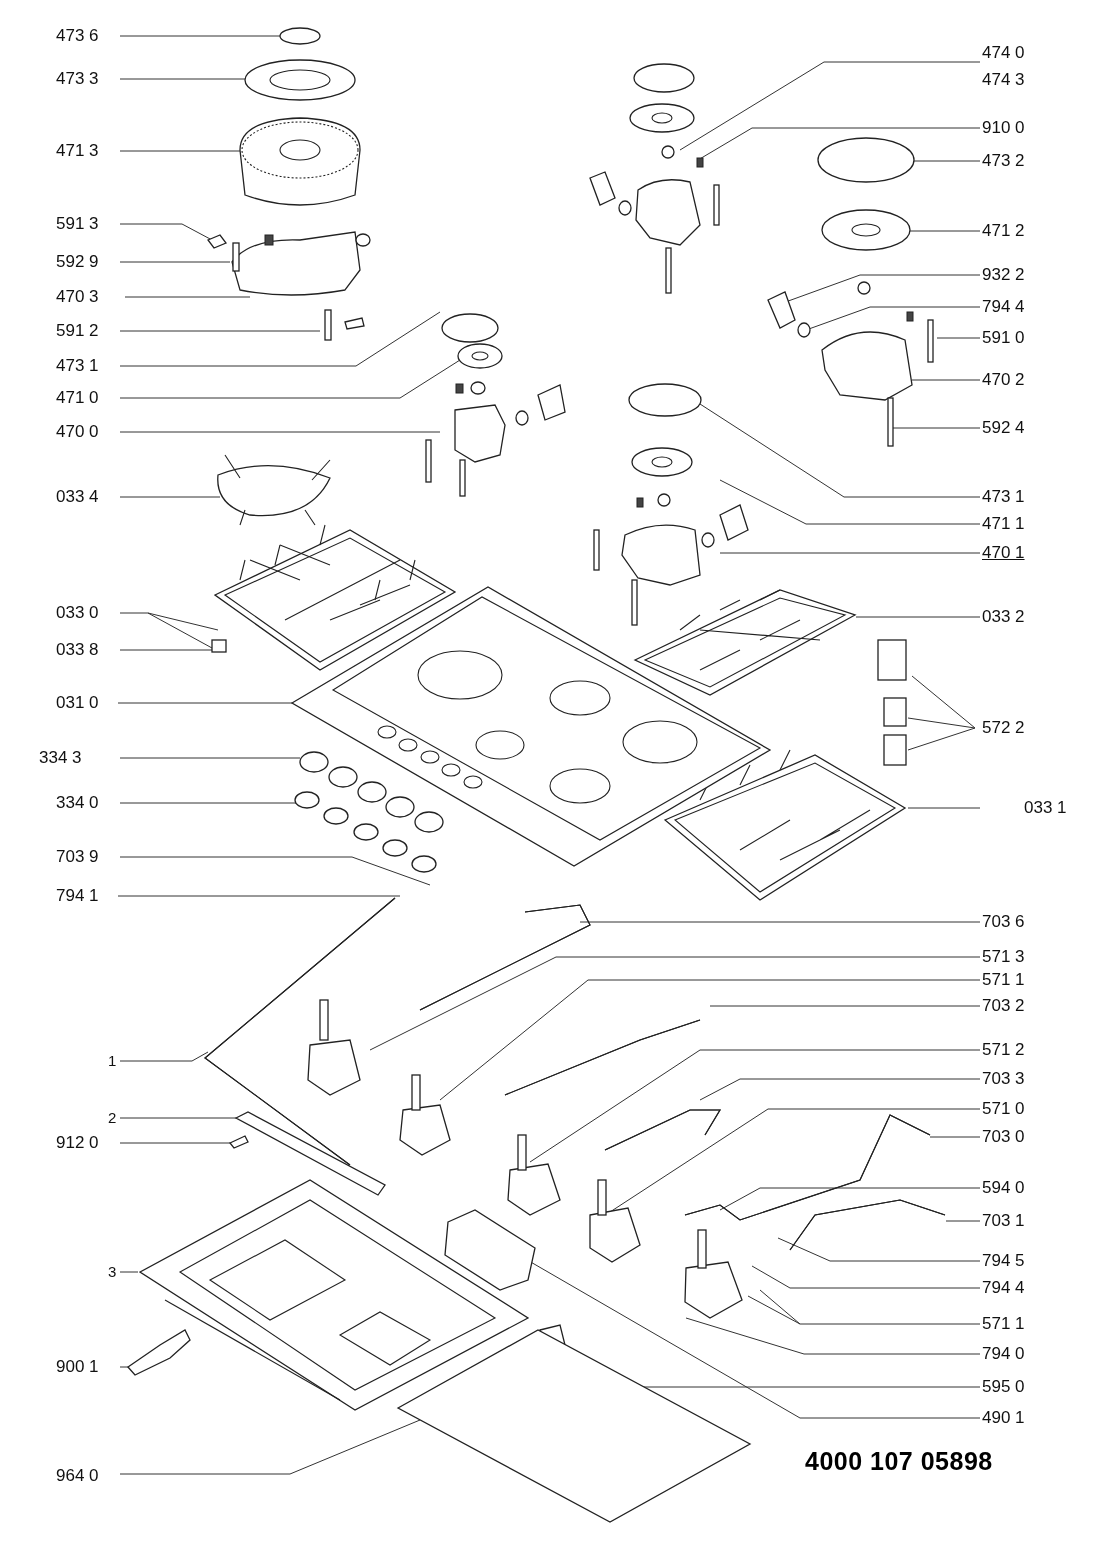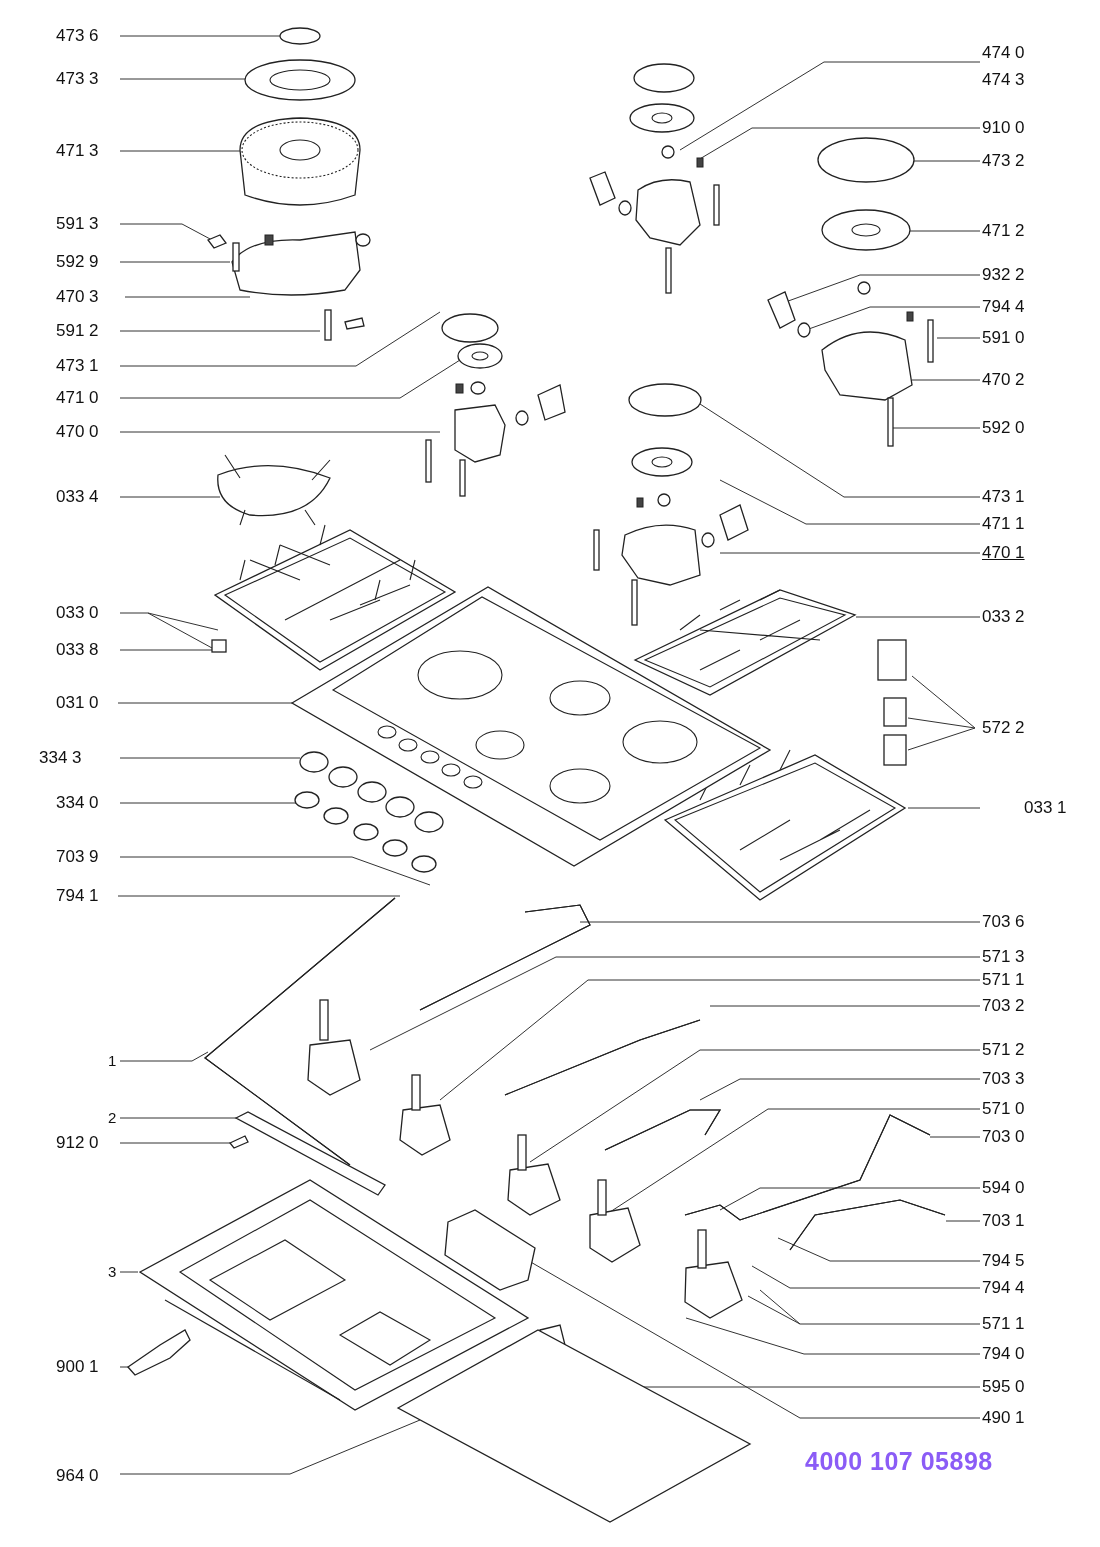--- a/index.html
+++ b/index.html
@@ -1,19 +1,19 @@
 <!DOCTYPE html>
 <html><head>
 <meta charset="utf-8">
 <style>
   html,body{margin:0;padding:0;background:#ffffff;}
   body{width:1100px;height:1547px;position:relative;overflow:hidden;font-family:"Liberation Sans",sans-serif;color:#111;}
   #diagram{position:absolute;left:0;top:0;width:1100px;height:1198px;}
   .lbl{position:absolute;font-size:17px;line-height:18px;white-space:nowrap;color:#111;}
-  .docnum{position:absolute;left:805px;top:1447px;font-size:25px;font-weight:bold;letter-spacing:0.5px;color:#8b5cf6;}
+  .docnum{position:absolute;left:805px;top:1447px;font-size:25px;font-weight:bold;letter-spacing:0.5px;color:#000000;}
   svg .ln{stroke:#333;stroke-width:1;fill:none;}
   svg .pt{stroke:#222;stroke-width:1.3;fill:#fff;}
   svg .pt2{stroke:#222;stroke-width:1.1;fill:none;}
   svg .dk{fill:#444;stroke:#222;stroke-width:1;}
 </style>
 </head>
 <body>
 
 <div id="diagram">
   <svg width="1100" height="1547" viewBox="0 0 1100 1547" style="position:absolute;left:0;top:0;">
@@ -283,21 +283,21 @@
 
   <div class="lbl" style="left:982px;top:44px;">474 0</div>
   <div class="lbl" style="left:982px;top:62px;margin-top:9px;">474 3</div>
   <div class="lbl" style="left:982px;top:119px;">910 0</div>
   <div class="lbl" style="left:982px;top:152px;">473 2</div>
   <div class="lbl" style="left:982px;top:222px;">471 2</div>
   <div class="lbl" style="left:982px;top:266px;">932 2</div>
   <div class="lbl" style="left:982px;top:298px;">794 4</div>
   <div class="lbl" style="left:982px;top:329px;">591 0</div>
   <div class="lbl" style="left:982px;top:371px;">470 2</div>
-  <div class="lbl" style="left:982px;top:419px;">592 0</div>
+  <div class="lbl" style="left:982px;top:419px;">592 4</div>
   <div class="lbl" style="left:982px;top:488px;">473 1</div>
   <div class="lbl" style="left:982px;top:515px;">471 1</div>
   <div class="lbl" style="left:982px;top:544px;text-decoration:underline;">470 1</div>
   <div class="lbl" style="left:982px;top:608px;">033 2</div>
   <div class="lbl" style="left:982px;top:719px;">572 2</div>
   <div class="lbl" style="left:1024px;top:799px;">033 1</div>
   <div class="lbl" style="left:982px;top:913px;">703 6</div>
   <div class="lbl" style="left:982px;top:948px;">571 3</div>
   <div class="lbl" style="left:982px;top:971px;">571 1</div>
   <div class="lbl" style="left:982px;top:997px;">703 2</div>

